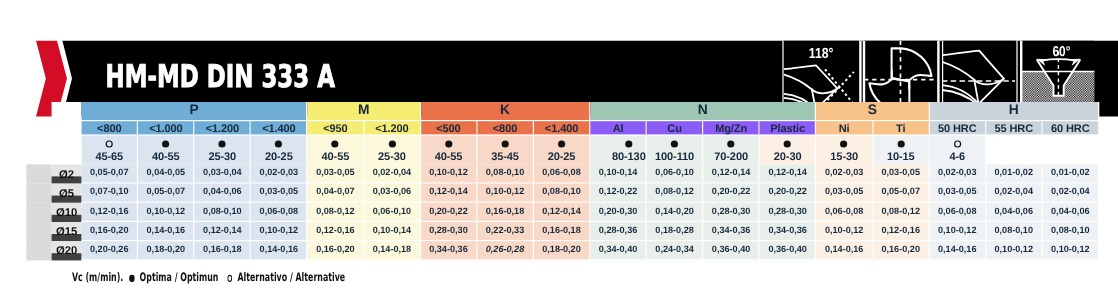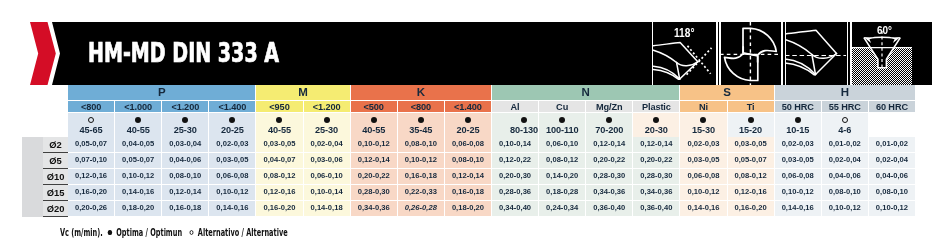--- a/index.html
+++ b/index.html
@@ -1,20 +1,20 @@
 <!DOCTYPE html>
 <html><head>
 <meta charset="utf-8">
 <style>
   html,body{margin:0;padding:0;background:#ffffff;}
   body{width:932px;height:252px;font-family:"Liberation Sans",sans-serif;overflow:hidden;}
   #page{position:relative;width:932px;height:252px;}
 
   
-  .banner{position:absolute;left:0;top:4px;width:840px;height:84px;}
+  .banner{position:absolute;left:0;top:16px;width:840px;height:84px;}
   .banner-svg{position:absolute;left:0;top:0;}
   .title{position:absolute;left:87.5px;top:33.0px;font-size:26.5px;font-weight:bold;color:#ffffff;
          font-family:"DejaVu Sans Condensed","Liberation Sans",sans-serif;letter-spacing:0px;white-space:nowrap;
          transform:scale(0.80,0.98);transform-origin:left top;
          -webkit-text-stroke:0.7px #ffffff;}
   .ipanel{position:absolute;top:18px;height:63px;background:#000;overflow:hidden;}
   .ipdiv{position:absolute;top:18px;height:63px;width:1.5px;background:#ffffff;}
 
   
 
@@ -31,26 +31,26 @@
   .r-mark{height:24px;margin-bottom:0;}
   .gcell{font-size:11.5px;font-weight:bold;color:#16293d;line-height:14.6px;border-right:1px solid #fff;}
   .scell{font-size:9.2px;font-weight:bold;color:#16293d;line-height:12px;border-right:1px solid #fff;letter-spacing:-0.1px;}
   .mcell{border-right:1px solid #fff;padding-top:4px;}
   .mk{width:6px;height:6px;border-radius:50%;margin:0 auto 2.5px auto;}
   .mk.dot{background:#111;}
   .mk.ring{background:transparent;border:1.3px solid #111;box-sizing:border-box;}
   .spd{font-size:9.2px;font-weight:bold;color:#16293d;line-height:9px;letter-spacing:-0.1px;}
   .r-data{height:16px;}
   .dcell{font-size:7.6px;font-weight:bold;color:#16293d;line-height:13.6px;border-right:1px solid #fff;border-bottom:1px solid #fff;}
-  .dcell-lab{width:25px;background:#E4E5E6;font-size:9.4px;font-weight:bold;color:#111;line-height:16.8px;border-bottom:1px solid #404040;}
+  .dcell-lab{width:25px;background:#E4E5E6;font-size:9.4px;font-weight:bold;color:#111;line-height:16.8px;border-bottom:6px solid #404040;}
   
   .g-P{background:#6FADD6;} .s-P{background:#6FADD6;} .m-P{background:#DCE5EF;} .d-P{background:#DCE5EF;}
   .g-M{background:#F5EC72;} .s-M{background:#F5EC72;} .m-M{background:#FCF8DC;} .d-M{background:#FCF8DC;}
   .g-K{background:#E9724B;} .s-K{background:#E9724B;} .m-K{background:#F8D8C6;} .d-K{background:#F8D8C6;}
-  .g-N{background:#9DC7B3;} .s-N{background:#e5e5e5;} .m-N{background:#E8EFEA;} .d-N{background:#E8EFEA;}
+  .g-N{background:#9DC7B3;} .s-N{background:#8b5cf6;} .m-N{background:#E8EFEA;} .d-N{background:#E8EFEA;}
   .g-S{background:#F7C287;} .s-S{background:#F7C287;} .m-S{background:#FCF0E4;} .d-S{background:#FCF0E4;}
   .g-H{background:#CAD3DA;} .s-H{background:#CAD3DA;} .m-H{background:#EEF2F5;} .d-H{background:#EEF2F5;}
   
   .legend{position:absolute;left:59.6px;top:226.3px;font-size:9.8px;font-weight:bold;color:#111;font-family:"DejaVu Sans Condensed","Liberation Sans",sans-serif;white-space:nowrap;transform:scaleX(0.745);transform-origin:left top;}
   .legend span{vertical-align:middle;}
   .lgd-dot{display:inline-block;width:5.5px;height:5.5px;border-radius:50%;background:#111;margin:0 2.5px 0 4px;vertical-align:0.5px;}
   .lgd-ring{display:inline-block;width:5.5px;height:5.5px;border-radius:50%;border:1.3px solid #111;box-sizing:border-box;margin:0 2.5px 0 7px;vertical-align:0.5px;}
 
 </style>
 </head>
@@ -236,24 +236,20 @@
           <div class="cell mcell m-S" style="width: 47.11px;">
             <div class="mk dot"></div>
             <div class="spd">20-30</div>
           </div>
           <div class="cell mcell m-S" style="width: 47.11px;">
             <div class="mk dot"></div>
             <div class="spd">15-30</div>
           </div>
           <div class="cell mcell m-H" style="width: 47.11px;">
             <div class="mk dot"></div>
-            <div class="spd">15-20</div>
-          </div>
-          <div class="cell mcell m-H" style="width: 47.11px;">
-            <div class="mk dot"></div>
             <div class="spd">10-15</div>
           </div>
           <div class="cell mcell m-H" style="width: 47.11px;">
             <div class="mk ring"></div>
             <div class="spd">4-6</div>
           </div>
         </div>
     </div>
     <div class="gap-row"></div>
     <div id="data-rows">

